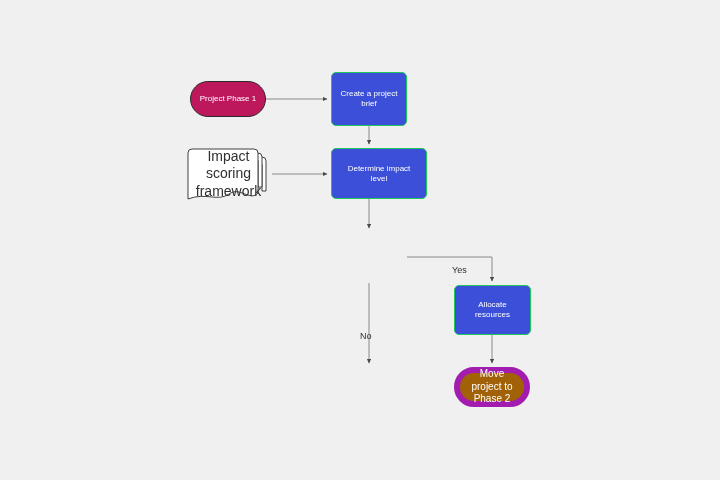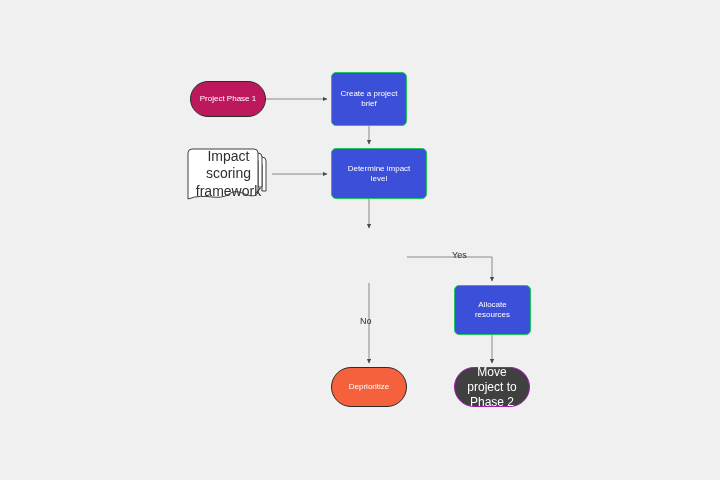--- a/index.html
+++ b/index.html
@@ -87,25 +87,25 @@
     width: 76px; height: 40px;
     background: #f4613c;
     border: 1px solid #2b2b2b;
     border-radius: 20px;
     color: #ffffff;
     font-size: 8px;
   }
   .n-move {
     left: 454px; top: 367px;
     width: 76px; height: 40px;
-    background: #404040;
-    border: 1px solid #a21caf;
+    background: #a16207;
+    border: 6px solid #a21caf;
     border-radius: 20px;
     color: #ffffff;
-    font-size: 12px;
+    font-size: 10px;
   }
 
   
   .n-doc {
     left: 188px; top: 150px;
     width: 84px; height: 52px;
     color: #2f2f2f;
     font-size: 14px;
   }
   .n-doc .doc-shape {
@@ -119,20 +119,21 @@
     margin-top: -4px;
     margin-left: -3px;
   }
 
   
   .edge-label {
     position: absolute;
     color: #2f2f2f;
     font-size: 9px;
     white-space: nowrap;
+    margin-top: 15px;
   }
   .lbl-yes { left: 452px; top: 250px; }
   .lbl-no  { left: 360px; top: 316px; }
 </style>
 </head>
 <body>
 
 <div id="canvas">
 
   <svg id="edge-layer" viewBox="0 0 720 480" xmlns="http://www.w3.org/2000/svg">
@@ -181,23 +182,20 @@
     <span class="node-label">Determine impact
 level</span>
   </div>
 
 
   <div class="node n-process n-allocate">
     <span class="node-label">Allocate
 resources</span>
   </div>
 
-  <div class="node n-deprioritize">
-    <span class="node-label">Deprioritize</span>
-  </div>
 
   <div class="node n-move">
     <span class="node-label">Move project to
 Phase 2</span>
   </div>
 
   <span class="edge-label lbl-yes">Yes</span>
   <span class="edge-label lbl-no">No</span>
 
 </div>

